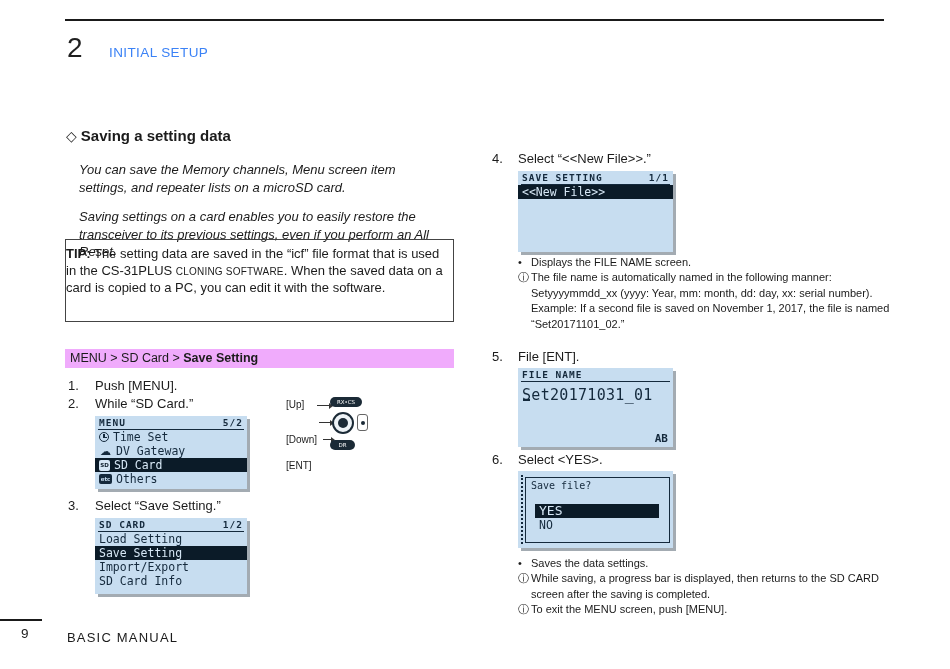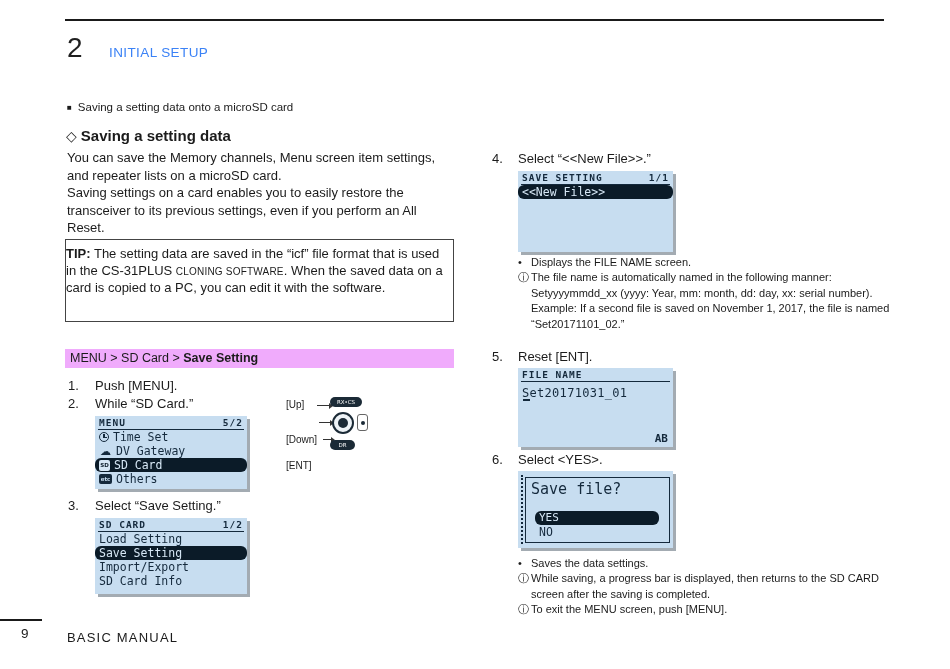--- a/index.html
+++ b/index.html
@@ -12,40 +12,40 @@
   .top-rule { left:65px; top:19px; width:819px; height:2px; background:#1a1a1a; }
   .chapter-num { left:67px; top:32px; font-size:28px; color:#1f1f1f; }
   .chapter-title { left:109px; top:45px; font-size:13.5px; letter-spacing:0.4px; color:#3b82f6; }
   .crumb { left:67px; top:101px; font-size:11.5px; }
   .crumb-marker { font-size:8px; vertical-align:1px; margin-right:6px; }
 
   
   .sec-heading { left:66px; top:127px; font-size:15px; font-weight:bold; }
   .diamond { font-weight:normal; margin-right:4px; font-size:14px; }
   .intro { left:67px; top:149px; width:390px; font-size:13px; line-height:17.5px; }
-  .intro p { margin:0; }
+  .intro p { margin:12px;font-style:italic; }
   .tip-box { left:65px; top:239px; width:389px; height:83px; border:1px solid #444;
              padding:6px 0; font-size:13px; line-height:16.5px; }
   .caps { font-size:10px; letter-spacing:0.2px; }
   .menu-path { left:65px; top:349px; width:389px; height:19px; background:#f0abfc;
                font-size:12.5px; line-height:19px; padding-left:5px; }
 
   .step { position:absolute; font-size:13px; padding-left:27px; white-space:nowrap; }
   .step.step-r { padding-left:26px; }
   .step .num { position:absolute; left:0; top:0; }
 
   
   .lcd { position:absolute; background:#c7ddf0; box-shadow:3px 3px 0 #a3abb2;
          font-family:"DejaVu Sans Mono", monospace; color:#14293c; padding-top:3px; }
   .lcd-head { display:flex; justify-content:space-between; align-items:flex-end;
               margin:0 3px; padding:0 1px 1px 1px; height:11px;
               font-size:9.5px; font-weight:bold; letter-spacing:1px;
               border-bottom:1.5px solid #14293c; }
   .lcd-row { display:flex; align-items:center; gap:4px; font-size:11.5px;
-             height:14px; padding:6px 4px; white-space:nowrap;border-radius:6px; }
+             height:14px; padding:6px 4px; white-space:nowrap; }
   .lcd-row.sel { background:#0b1b28; color:#d6e7f5; }
 
   .mini-icon { flex:0 0 auto; display:inline-flex; align-items:center; justify-content:center; }
   .clock { width:10px; height:10px; border:1.5px solid #14293c; border-radius:50%; position:relative; }
   .clock::before { content:""; position:absolute; left:3px; top:0.5px; width:1.5px; height:3.5px; background:#14293c; }
   .clock::after  { content:""; position:absolute; left:3px; top:3.5px; width:3.5px; height:1.5px; background:#14293c; }
   .cloud { width:13px; height:11px; font-family:"DejaVu Sans", sans-serif; font-size:11px; line-height:11px; }
   .cloud::before { content:"\2601"; }
   .sdbadge { width:11px; height:11px; background:#d6e7f5; color:#0b1b28; border-radius:2px;
              font-size:5.5px; font-weight:bold; font-family:"DejaVu Sans", sans-serif; }
@@ -65,54 +65,51 @@
               display:flex; align-items:center; justify-content:center; }
   .dial { position:absolute; left:46px; top:16px; width:22px; height:22px; border-radius:50%;
           border:2.5px solid #1b2a36; background:#eef3f7; }
   .dial::after { content:""; position:absolute; inset:4px; border-radius:50%; background:#1b2a36; }
   .side-key { position:absolute; left:71px; top:18px; width:11px; height:17px;
               border:1px solid #666; border-radius:3px; }
   .side-key::after { content:""; position:absolute; left:3px; top:6px; width:4px; height:4px;
                      border-radius:50%; background:#1b2a36; }
 
   
-  .filename-row { font-size:12px; padding:4px 4px 0 4px; letter-spacing:0.3px; }
+  .filename-row { font-size:15px; padding:4px 4px 0 4px; letter-spacing:0.3px; }
   .fn-cursor { position:absolute; left:5px; top:31px; width:7px; height:2px; background:#14293c; }
   .input-mode { position:absolute; right:5px; bottom:2px; font-size:11px; font-weight:bold; }
 
   
   .lcd.lcd-dialog { padding:0; }
   .dlg-dotted { position:absolute; left:3px; top:4px; bottom:4px; width:0; border-left:2px dotted #14293c; }
   .dlg-box { position:absolute; left:7px; top:6px; right:3px; bottom:5px;
              border:1.5px solid #14293c; padding:2px 5px; }
-  .dlg-prompt { font-size:15px; }
+  .dlg-prompt { font-size:10px; }
   .dlg-yes { margin:13px 5px 0 4px; background:#0b1b28; color:#d6e7f5;
-             font-size:11px; height:14px; line-height:14px; padding-left:4px;border-radius:6px; }
+             font-size:13px; height:14px; line-height:14px; padding-left:4px; }
   .dlg-no { margin-left:8px; font-size:11.5px; height:14px; line-height:14px; }
 
   
   .note { position:absolute; font-size:11px; line-height:15.5px; padding-left:13px; }
   .note .marker { position:absolute; left:0; top:0; }
 
   
   .footer-rule { left:0; top:619px; width:42px; height:2px; background:#1a1a1a; }
   .page-num { left:21px; top:626px; font-size:13.5px; }
   .manual-label { left:67px; top:630px; font-size:13px; letter-spacing:1.2px; }
 </style>
 </head>
 <body>
 
 <div class="page">
 
   <div class="abs top-rule"></div>
   <div class="abs chapter-num">2</div>
   <div class="abs chapter-title">INITIAL SETUP</div>
-  <div class="abs crumb">
-    <span class="crumb-marker">■</span><span>Saving a setting data onto a microSD card</span>
-  </div>
 
   <div class="abs sec-heading">
     <span class="diamond">◇</span><span>Saving a setting data</span>
   </div>
 
   <div class="abs intro">
     <p>You can save the Memory channels, Menu screen item settings, and repeater lists on a microSD card.</p>
     <p>Saving settings on a card enables you to easily restore the transceiver to its previous settings, even if you perform an All Reset.</p>
   </div>
 
@@ -209,21 +206,21 @@
     <div>Displays the FILE NAME screen.</div>
   </div>
   <div class="note" style="left:518px; top:270px; width:372px;">
     <span class="marker">ⓘ</span>
     <div>The file name is automatically named in the following manner: Setyyyymmdd_xx (yyyy: Year, mm: month, dd: day, xx: serial number).</div>
     <div>Example: If a second file is saved on November 1, 2017, the file is named “Set20171101_02.”</div>
   </div>
 
   <div class="step step-r" style="left:492px; top:349px;">
     <span class="num">5.</span>
-    <span>Reset [ENT].</span>
+    <span>File [ENT].</span>
   </div>
 
   <div class="lcd" style="left:518px; top:368px; width:155px; height:79px;">
     <div class="lcd-head">
       <span>FILE NAME</span>
     </div>
     <div class="filename-row">Set20171031_01</div>
     <div class="fn-cursor"></div>
     <div class="input-mode">AB</div>
   </div>

